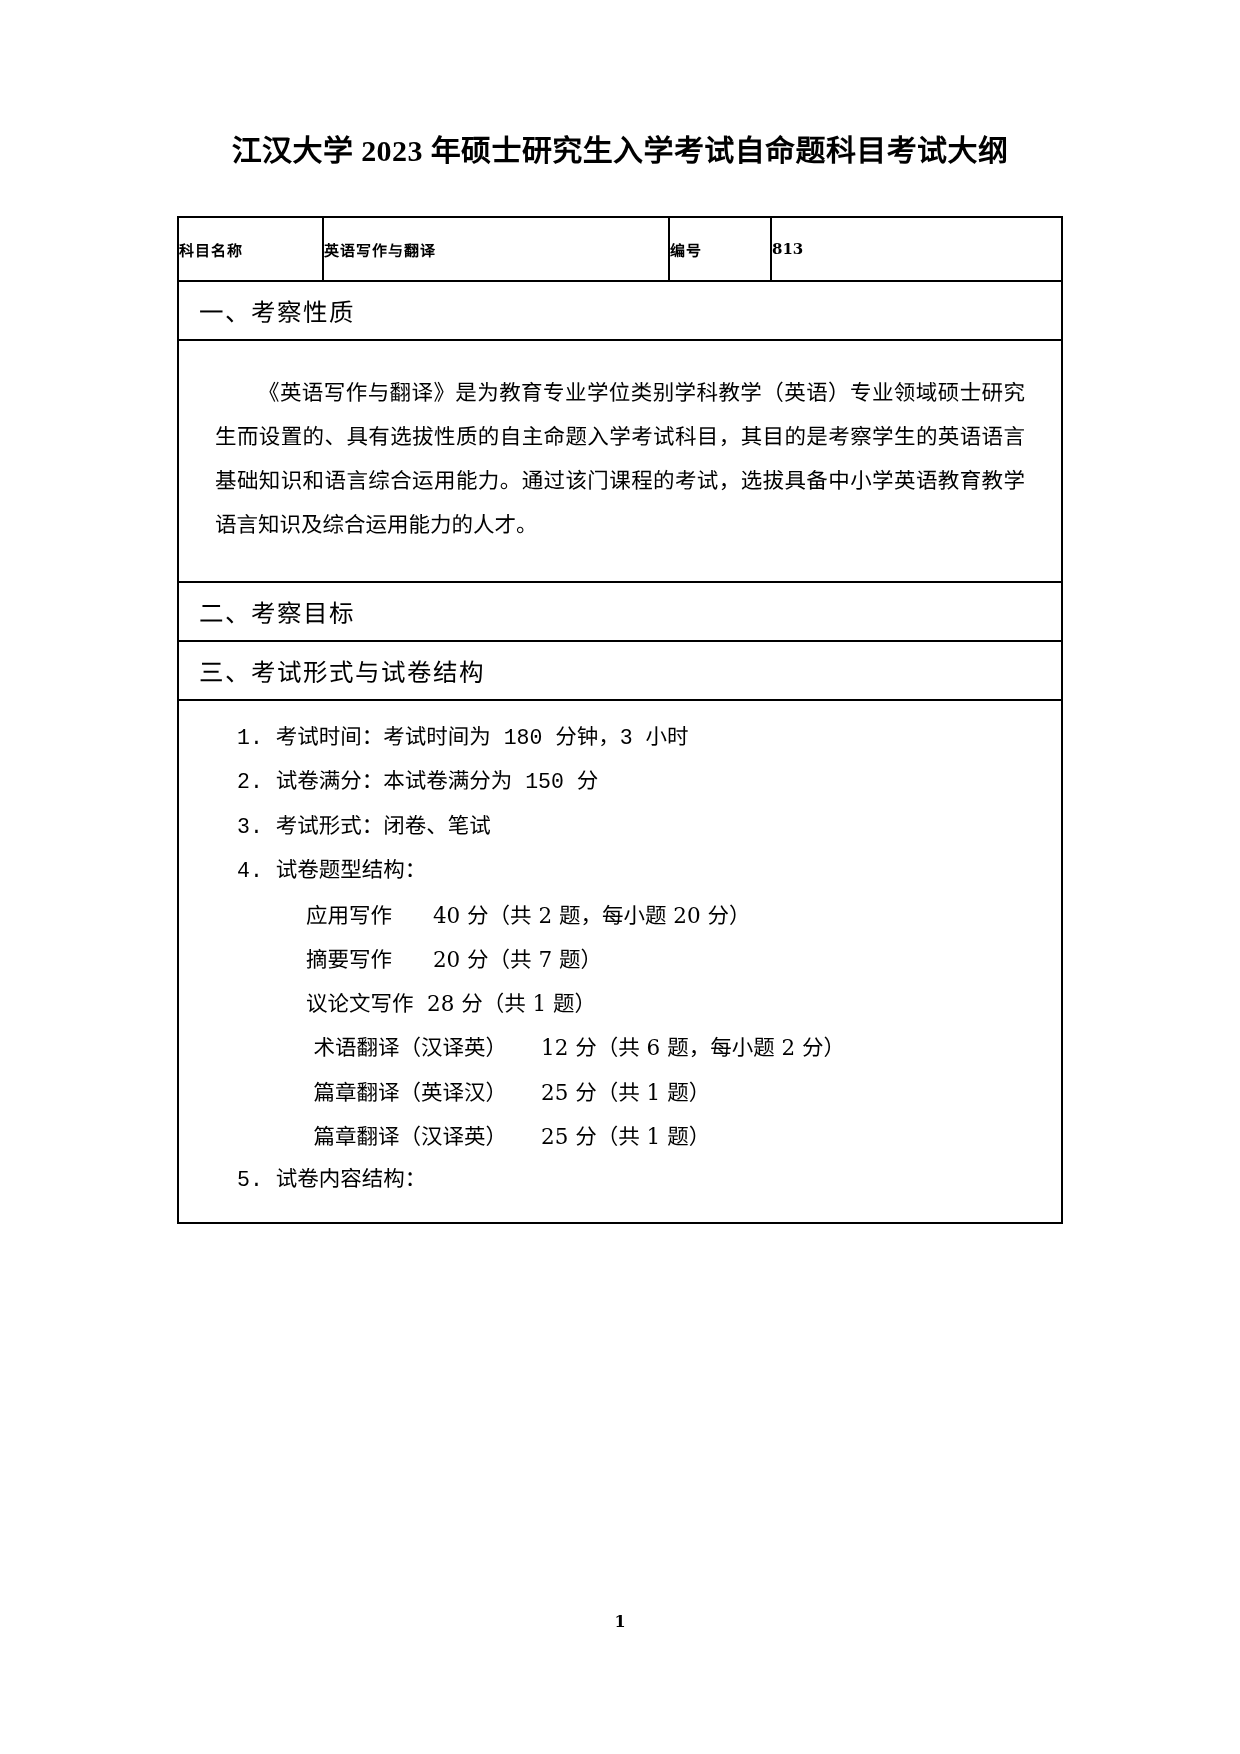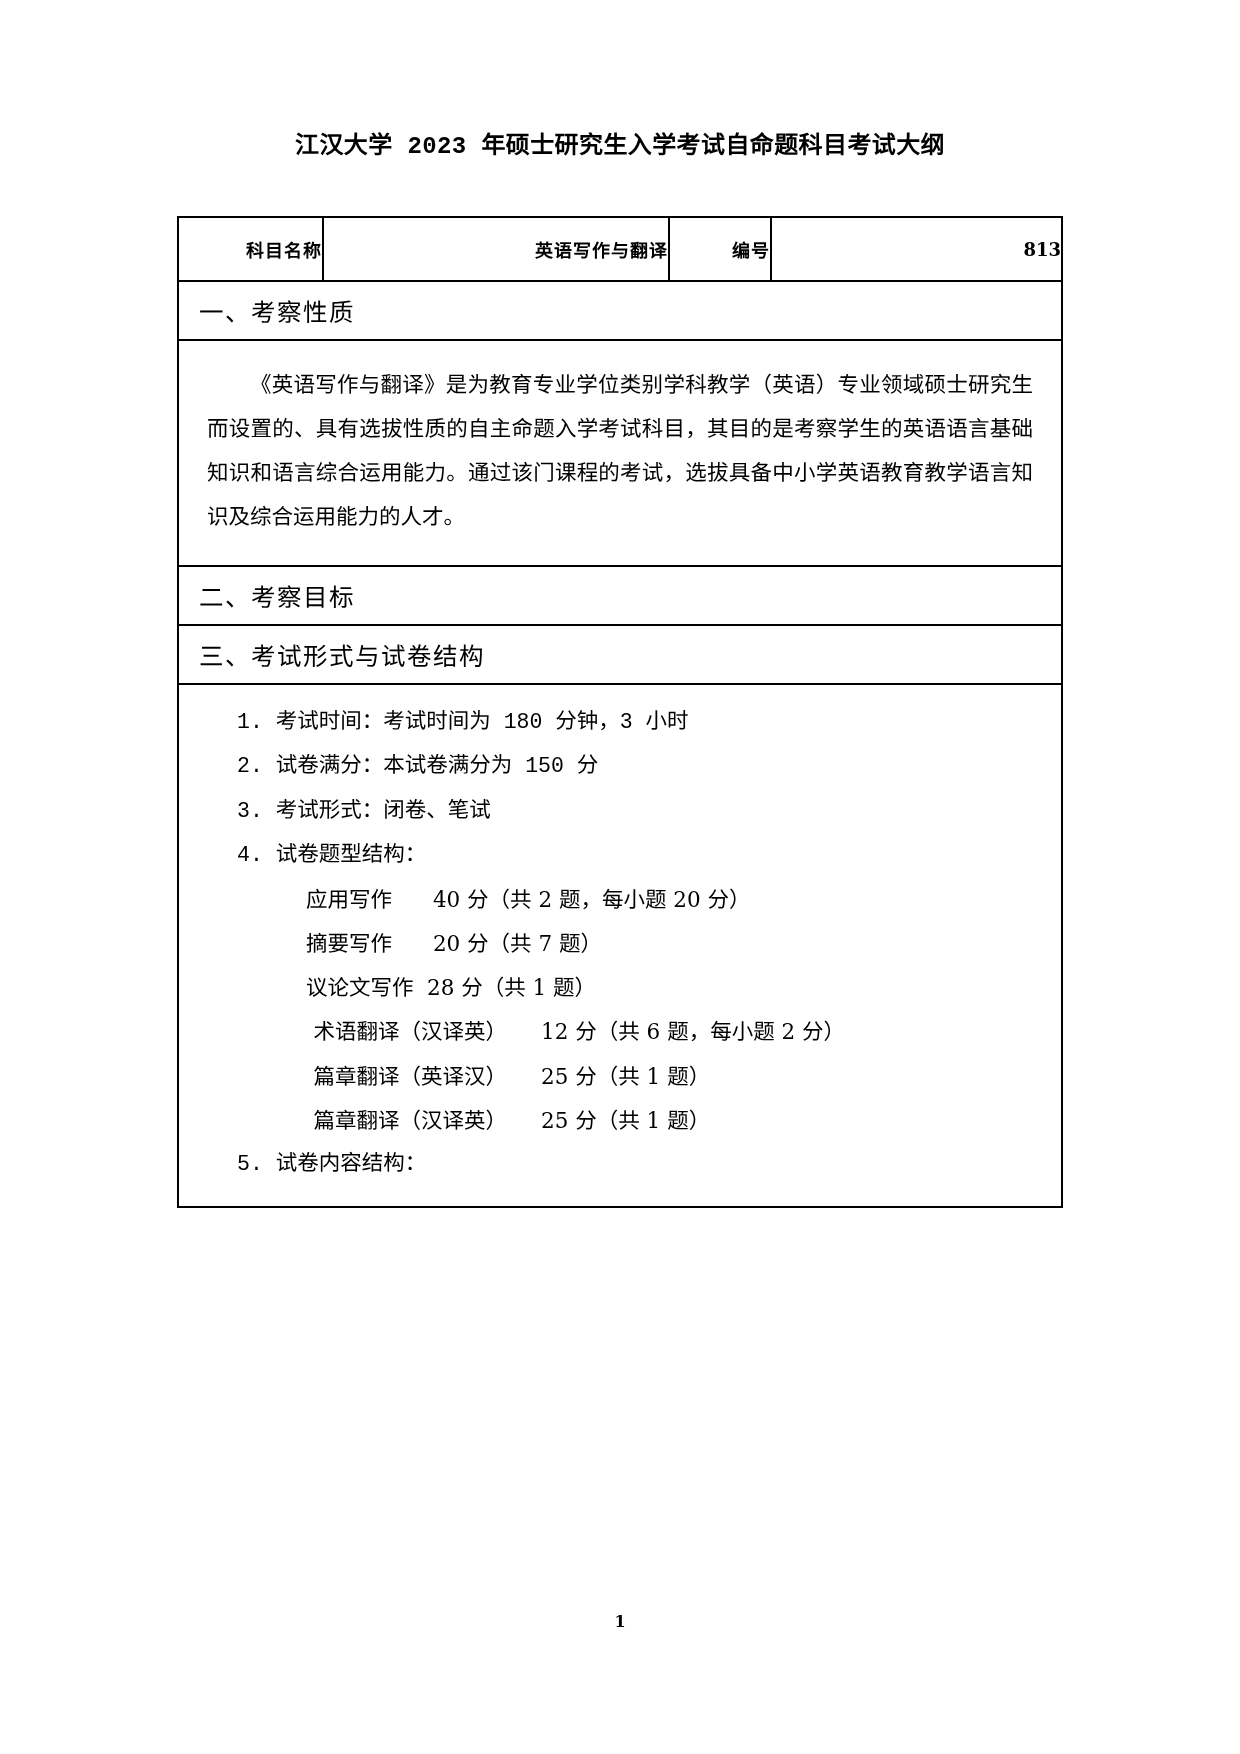--- a/index.html
+++ b/index.html
@@ -24,47 +24,47 @@
     box-sizing: border-box;
   }
 
   
   .doc-title {
     position: absolute;
     left: 0;
     top: 132px;
     width: 1240px;
     text-align: center;
-    font-size: 24px;
+    font-size: 30px;
     font-weight: bold;
     letter-spacing: 0.4px;
     line-height: 1.25;
-    font-family: Liberation Mono, monospace;
+    font-family: Liberation Serif, serif;
   }
 
   
   .outline-table {
     position: absolute;
     left: 177px;
     top: 216px;
     width: 886px;
     border-collapse: collapse;
     table-layout: fixed;
   }
   .outline-table td {
     border: 2px solid #000000;
     padding: 0;
     vertical-align: middle;
   }
 
   
   .hdr-row td {
     height: 62px;
-    text-align: right;
-    font-size: 18px;
+    text-align: left;
+    font-size: 15px;
     font-weight: bold;
     font-family: "DejaVu Sans", "Liberation Sans", sans-serif;
     letter-spacing: 1px;
   }
   .c1 { width: 145px; }
   .c2 { width: 346px; }
   .c3 { width: 102px; }
   .c4 { width: 291px; }
   .num-val {
     font-family: "DejaVu Serif", "Liberation Serif", serif;
@@ -86,21 +86,21 @@
 
   
   .sec-body td {
     padding: 22px 28px 26px 28px;
     font-size: 21.5px;
     line-height: 2.05;
     text-align: justify;
     text-justify: inter-ideograph;
   }
   .para {
-    margin: 0;
+    margin: 8px;
     text-indent: 2em;
   }
 
   .list-item {
     margin: 0;
     text-indent: 2em;
   }
   .sec3 .list-item {
     margin: 0 0 13px 0;
     text-indent: 1.4em;

